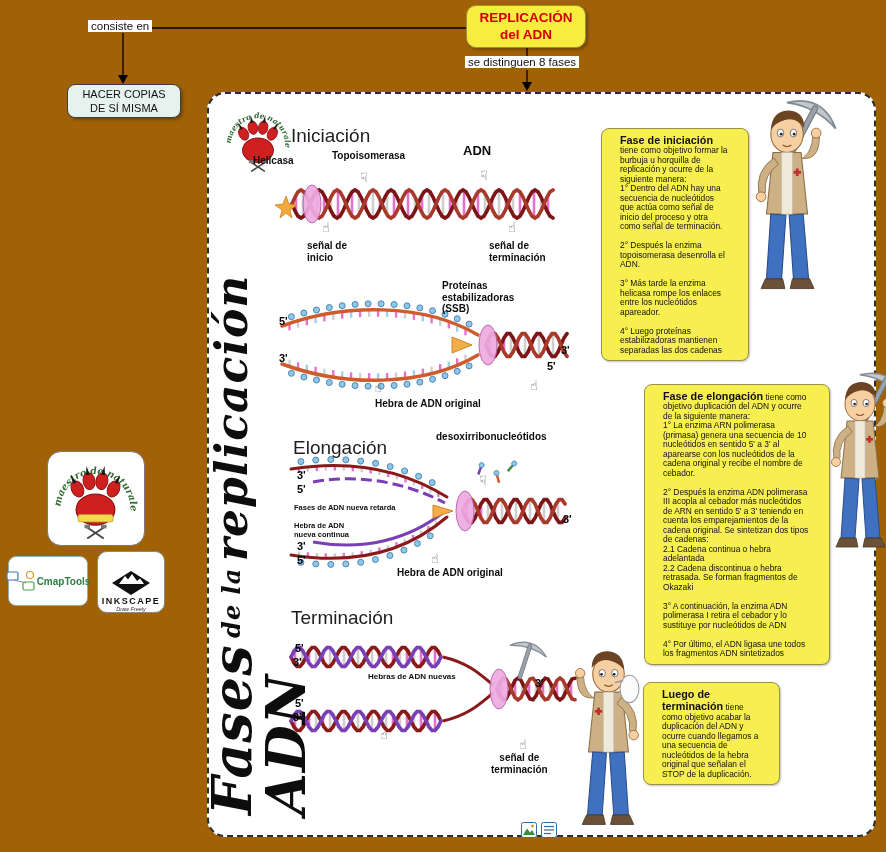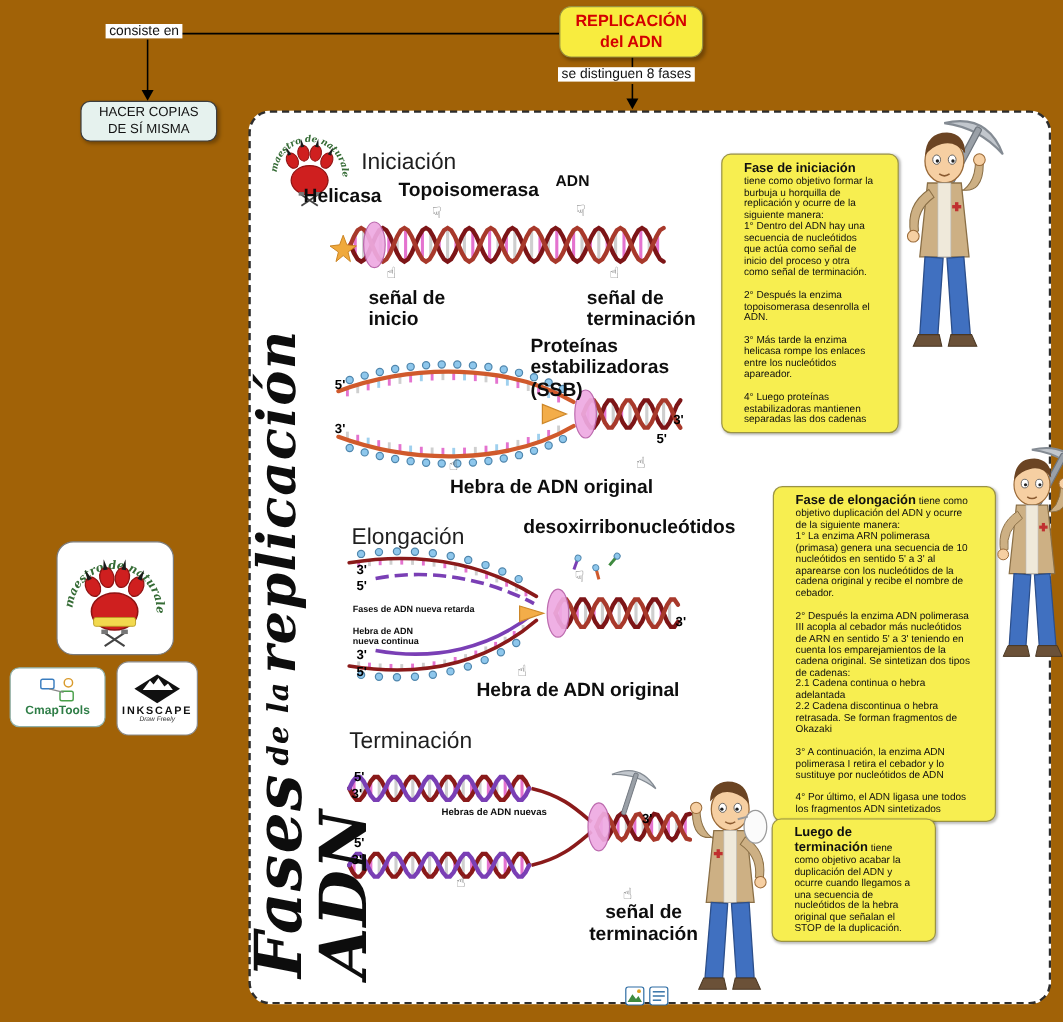--- a/index.html
+++ b/index.html
@@ -17,41 +17,41 @@
         border-radius:8px;font-size:11px;line-height:1.3}
   .bigbox{position:absolute;left:207px;top:92px;width:669px;height:745px;border:2px dashed #2d2d2d;
         border-radius:18px;background:#fff;z-index:1}
   .vtitle{position:absolute;left:205px;top:150px;width:88px;height:665px;writing-mode:vertical-rl;
         transform:rotate(180deg);font-family:"DejaVu Serif",serif;font-weight:bold;font-style:italic;
         color:#0d0d0d;letter-spacing:1px;line-height:1;z-index:2;text-align:start}
   .vt-big{font-size:54px}
   .vt-mid{font-size:44px}
   .vt-small{font-size:24px}
   .hdr{position:absolute;font-size:19px;color:#1f1f1f;z-index:2}
-  .lbl{position:absolute;font-weight:bold;font-size:16px;line-height:1.15;color:#0d0d0d;
+  .lbl{position:absolute;font-weight:bold;font-size:10px;line-height:1.15;color:#0d0d0d;
        white-space:pre-line;z-index:2}
   .lbl-sm{position:absolute;font-weight:bold;font-size:7.5px;line-height:1.2;color:#0d0d0d;
        white-space:pre-line;z-index:2}
   .prime{position:absolute;font-weight:bold;font-size:11px;color:#000;z-index:2}
   .fig{position:absolute;z-index:1}
   .callout{position:absolute;background:#f7ee50;border:1px solid #9a9344;border-radius:8px;
        padding:5px 18px;font-size:8.4px;line-height:1.13;color:#101010;z-index:2;
        box-shadow:1px 1px 2px rgba(0,0,0,.25)}
   .c-title{font-weight:bold;font-size:10.8px}
   .c-body{white-space:pre-line}
   .miner{position:absolute;z-index:4}
   .logo-maestro{position:absolute;left:47px;top:451px;width:98px;height:95px;background:#fff;
        border:1.5px solid #7a7a7a;border-radius:14px;z-index:2}
   .logo-cmap{position:absolute;left:8px;top:556px;width:80px;height:50px;background:#fff;
-       border:1px solid #8fb0a8;border-radius:8px;display:flex;flex-direction:column;
+       border:1px solid #8fb0a8;border-radius:8px;display:flex;flex-direction:row;
        align-items:center;justify-content:center;gap:1px;z-index:2}
   .logo-cmap .cmap-name{font-size:10px;font-weight:bold;color:#2e7d46}
   .logo-ink{position:absolute;left:97px;top:551px;width:68px;height:62px;background:#fff;
        border:1px solid #8a8a8a;border-radius:10px;display:flex;flex-direction:column;
-       align-items:center;justify-content:center;z-index:2}
+       align-items:center;justify-content:flex-end;z-index:2}
   .ink-name{font-size:9px;font-weight:bold;letter-spacing:1.5px;color:#111}
   .ink-tag{font-size:5.5px;font-style:italic;color:#333}
   .resicon{position:absolute;z-index:3;cursor:pointer}
   .corner-logo{position:absolute;left:218px;top:100px;z-index:2}
   .arc-text{font-family:"DejaVu Serif",serif;font-style:italic;font-weight:bold;fill:#356b35}
 </style>
 </head>
 <body>
 
 <div class="page">
@@ -113,21 +113,21 @@
       </g>
   </svg>
 
   <div class="vtitle">
     <span class="vt-big">Fases</span>
     <span class="vt-small">de la</span>
     <span class="vt-mid">replicación</span>
     <span class="vt-big">ADN</span>
   </div>
 
-  <div class="hdr" style="left:301px;top:125px">Iniciación</div>
+  <div class="hdr" style="left:291px;top:125px">Iniciación</div>
 
   <div class="lbl" style="left:253px;top:155px">Helicasa</div>
   <div class="lbl" style="left:332px;top:150px">Topoisomerasa</div>
   <div class="lbl" style="left:463px;top:144px;font-size:13px">ADN</div>
 
   <svg id="figA" class="fig" style="left:276px;top:168px" width="292" height="68" viewBox="0 0 292 68">
       <line x1="20" y1="45.0" x2="20" y2="27.0" stroke="#e473cf" stroke-width="2.6"></line>
       <line x1="27" y1="49.2" x2="27" y2="22.8" stroke="#cfcfcf" stroke-width="2.6"></line>
       <line x1="34" y1="36.0" x2="34" y2="36.0" stroke="#e473cf" stroke-width="2.6"></line>
       <line x1="41" y1="22.8" x2="41" y2="49.2" stroke="#cfcfcf" stroke-width="2.6"></line>
@@ -488,21 +488,21 @@
     <span class="c-body">tiene como objetivo formar la burbuja u horquilla de replicación y ocurre de la siguiente manera:
 1° Dentro del ADN hay una secuencia de nucleótidos que actúa como señal de inicio del proceso y otra como señal de terminación.
 
 2° Después la enzima topoisomerasa desenrolla el ADN.
 
 3° Más tarde la enzima helicasa rompe los enlaces entre los nucleótidos apareador.
 
 4° Luego proteínas estabilizadoras mantienen separadas las dos cadenas</span>
   </div>
 
-  <div class="callout" style="left:644px;top:405px;width:186px">
+  <div class="callout" style="left:644px;top:384px;width:186px">
     <b class="c-title">Fase de elongación</b>
     <span class="c-body">tiene como objetivo duplicación del ADN y ocurre de la siguiente manera:
 1° La enzima ARN polimerasa (primasa) genera una secuencia de 10 nucleótidos en sentido 5' a 3' al aparearse con los nucleótidos de la cadena original y recibe el nombre de cebador.
 
 2° Después la enzima ADN polimerasa III acopla al cebador más nucleótidos de ARN en sentido 5' a 3' teniendo en cuenta los emparejamientos de la cadena original. Se sintetizan dos tipos de cadenas:
 2.1 Cadena continua o hebra adelantada
 2.2 Cadena discontinua o hebra retrasada. Se forman fragmentos de Okazaki
 
 3° A continuación, la enzima ADN polimerasa I retira el cebador y lo sustituye por nucleótidos de ADN
 

